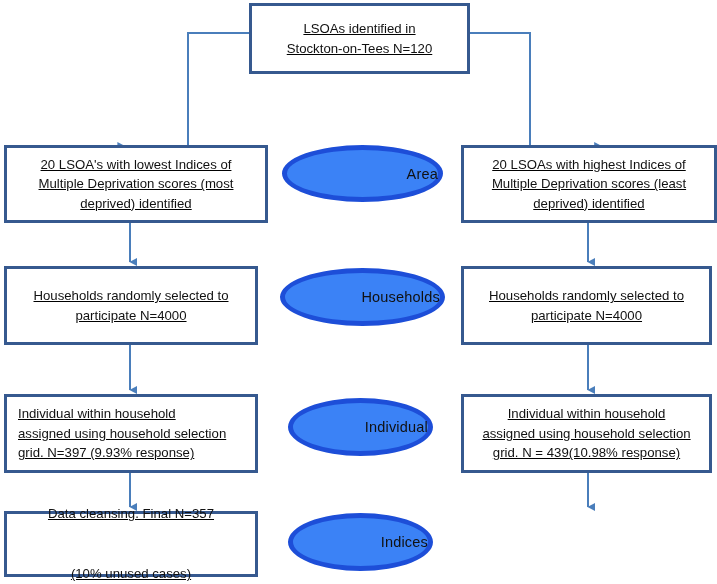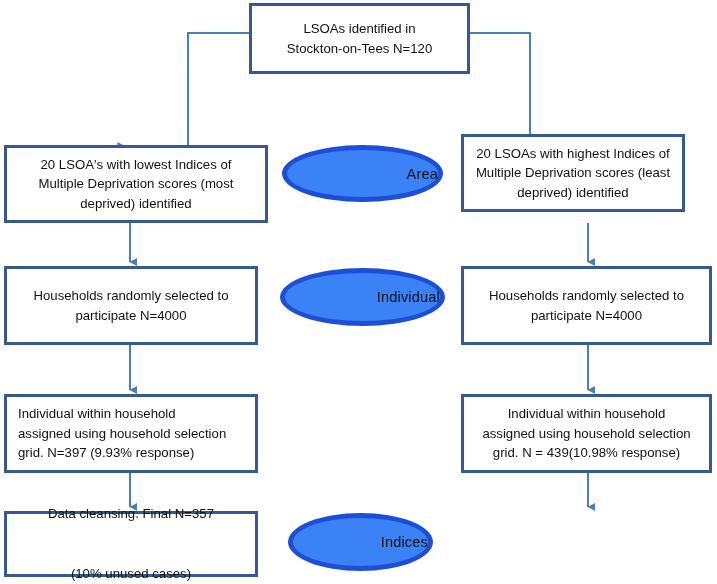--- a/index.html
+++ b/index.html
@@ -24,20 +24,21 @@
   }
   .node-box {
     position: absolute;
     box-sizing: border-box;
     border: 3px solid #36598f;
     background: #ffffff;
     display: flex;
     align-items: center;
     justify-content: center;
     z-index: 2;
+    text-decoration: underline;
   }
   .node-text {
     font-size: 13.2px;
     line-height: 19.5px;
     color: #111111;
     text-align: center;
     padding: 0 9px;
     white-space: pre-line;
   }
   .node-text.left-align {
@@ -122,21 +123,21 @@
 assigned using household selection
 grid.  N=397 (9.93% response)</div>
   </div>
 
   <div class="node-box" style="left:4px; top:511px; width:254px; height:66px;">
     <div class="node-text spaced">Data cleansing. Final N=357
 
 (10% unused cases)</div>
   </div>
 
-  <div class="node-box" style="left:461px; top:134px; width:224px; height:78px;">
+  <div class="node-box" style="left:461px; top:145px; width:256px; height:78px;">
     <div class="node-text">20 LSOAs with highest Indices of
 Multiple Deprivation scores (least
 deprived) identified</div>
   </div>
 
   <div class="node-box" style="left:461px; top:266px; width:251px; height:79px;">
     <div class="node-text">Households randomly selected to
 participate N=4000</div>
   </div>
 
@@ -145,21 +146,24 @@
 assigned using household selection
 grid.  N = 439(10.98% response)</div>
   </div>
 
 
   <div class="ellipse" style="left:282px; top:145px; width:161px; height:57px;">
     <div class="ellipse-text">Area</div>
   </div>
 
   <div class="ellipse" style="left:280px; top:268px; width:165px; height:58px;">
+    <div class="ellipse-text">Households</div>
+  </div>
+
+  <div class="ellipse" style="left:288px; top:398px; width:145px; height:58px;">
     <div class="ellipse-text">Individual</div>
   </div>
-
 
   <div class="ellipse" style="left:288px; top:513px; width:145px; height:58px;">
     <div class="ellipse-text">Indices</div>
   </div>
 
 </div>
 
 </body></html>

